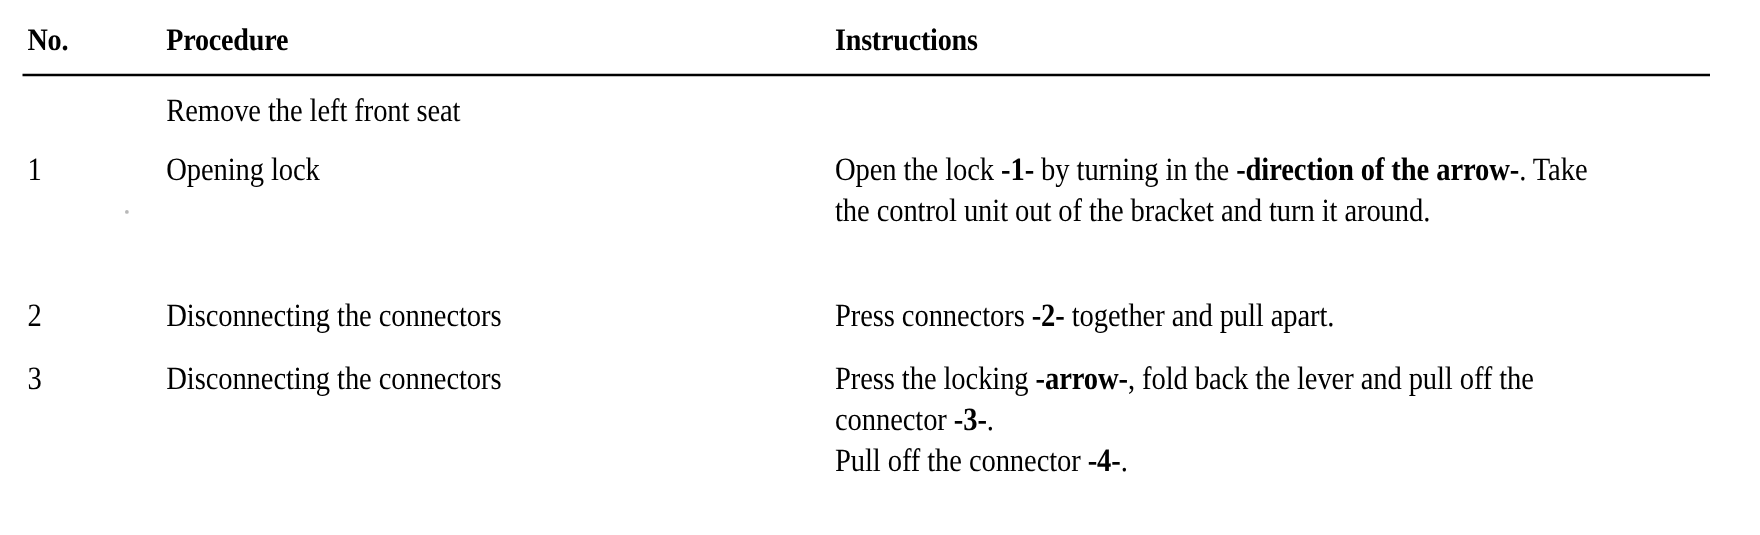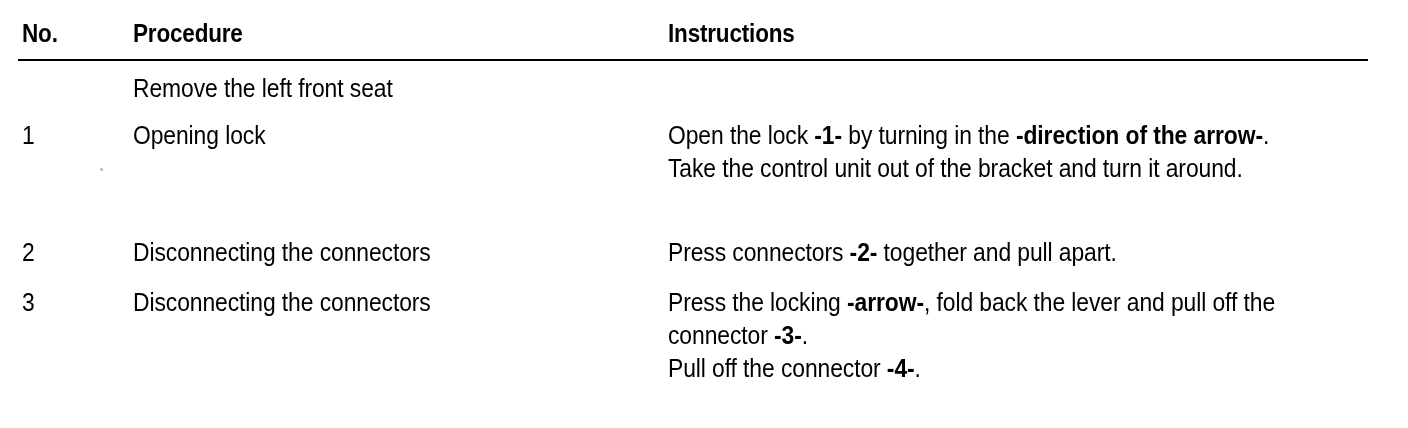--- a/index.html
+++ b/index.html
@@ -6,21 +6,21 @@
     margin: 0;
     padding: 0;
     background: #ffffff;
   }
   .page {
     position: relative;
     width: 1408px;
     height: 428px;
     background: #ffffff;
     color: #000000;
-    font-family: Liberation Sans, sans-serif;
+    font-family: Liberation Serif, serif;
     overflow: hidden;
   }
 
   
   .col-no    { position: absolute; left: 22px;  width: 100px; }
   .col-proc  { position: absolute; left: 133px; width: 520px; }
   .col-instr { position: absolute; left: 668px; width: 690px; }
 
   
   .table-header {

